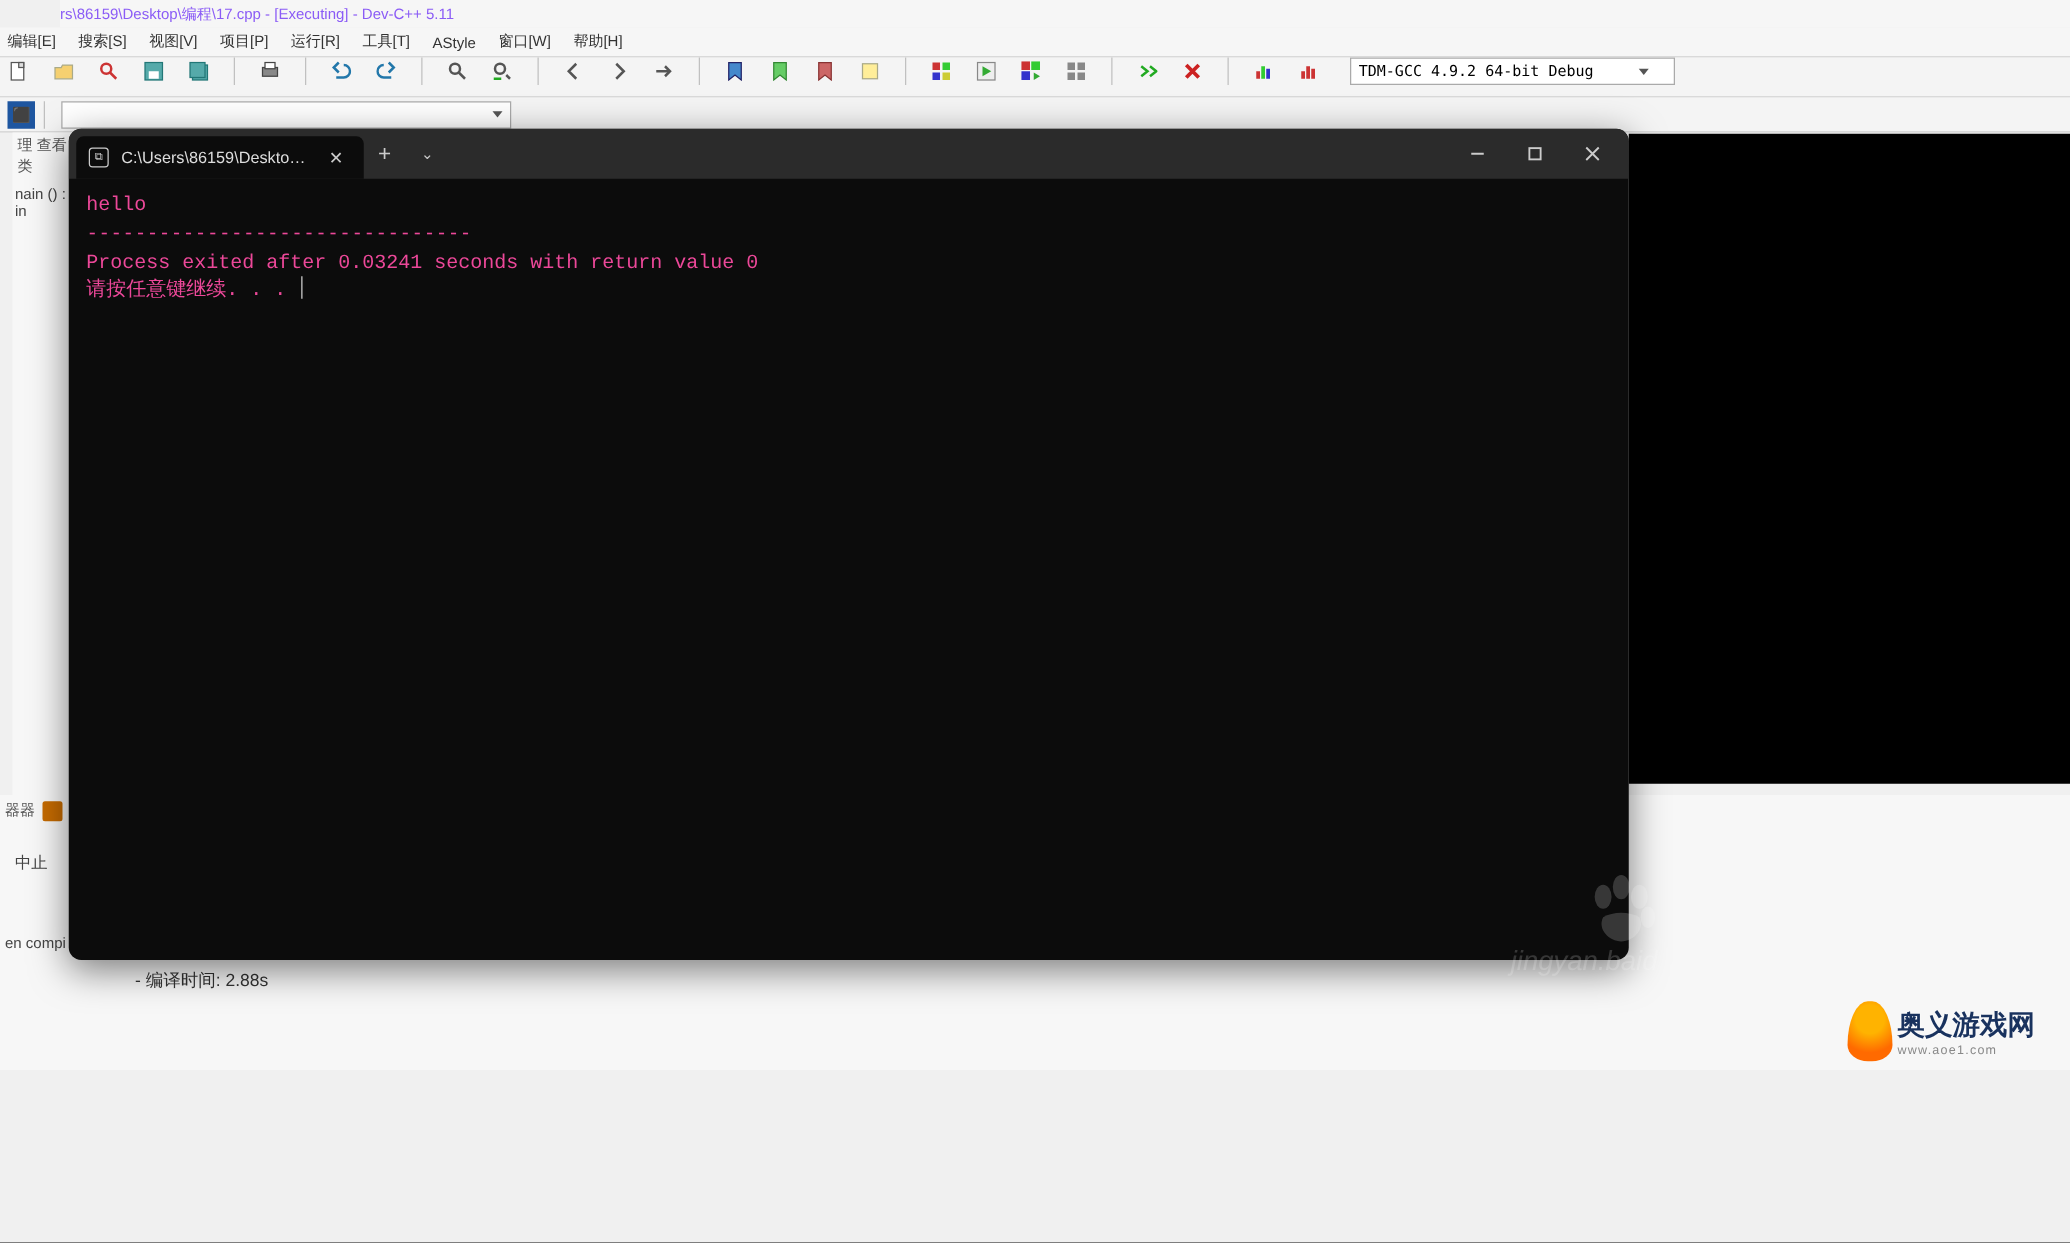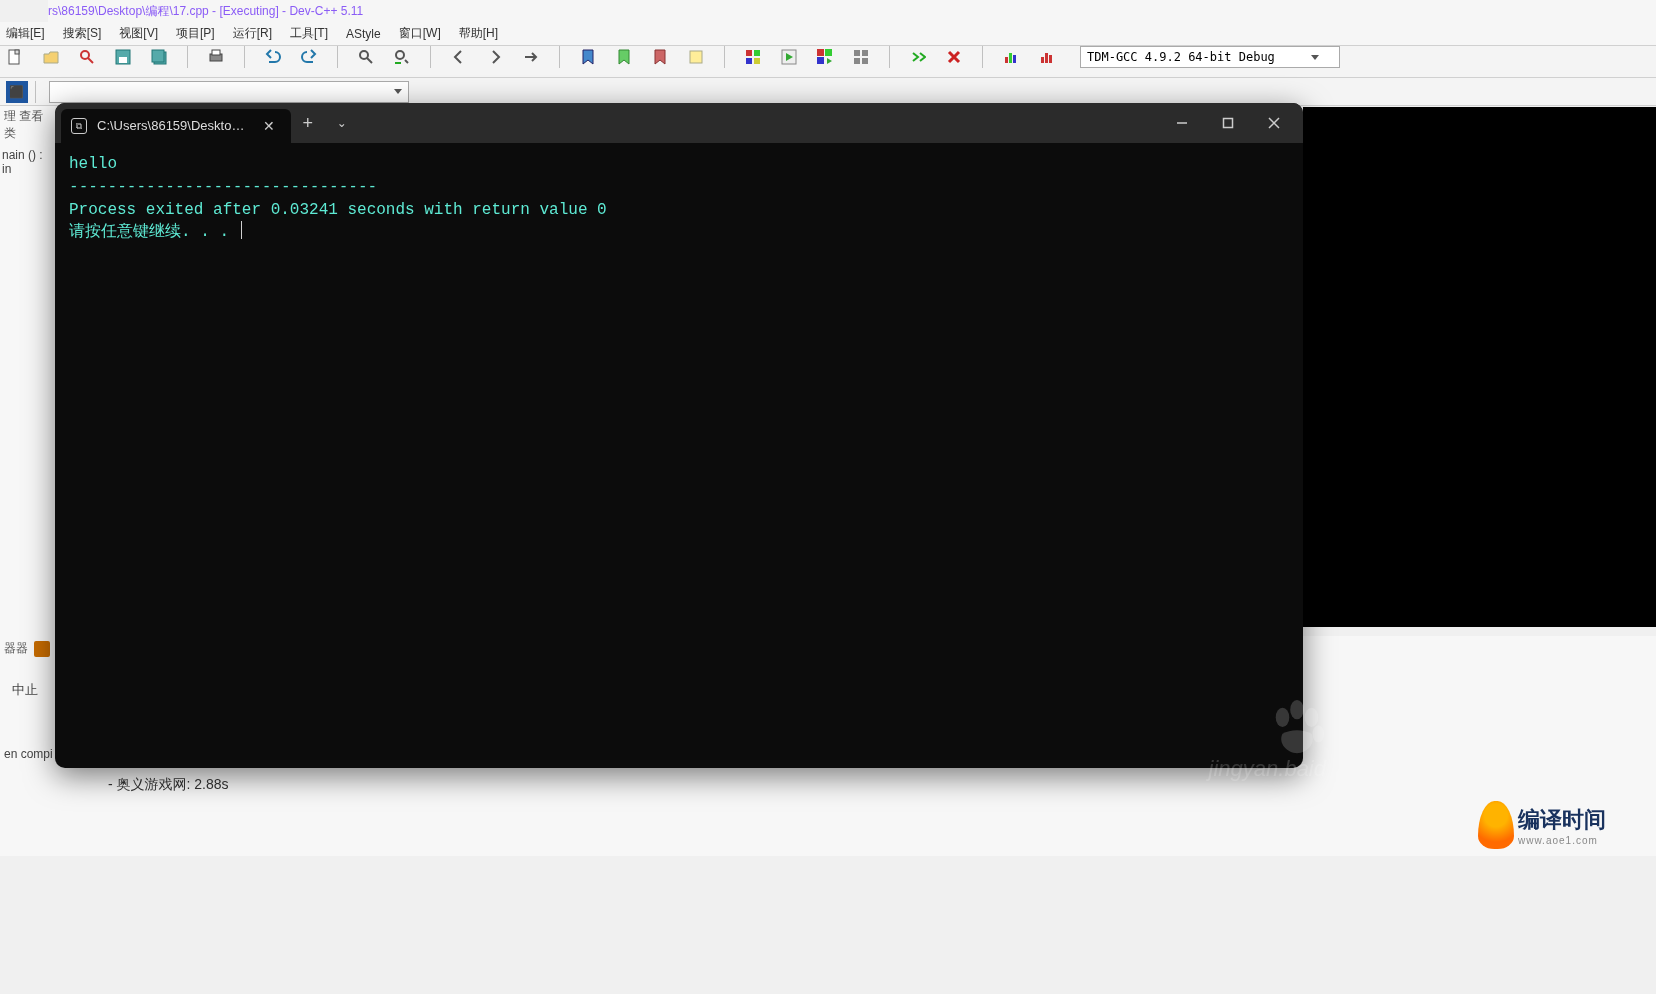--- a/index.html
+++ b/index.html
@@ -86,21 +86,21 @@
       border: 1px solid #aaa;
       height: 22px;
       width: 360px;
       margin-left: 6px;
       display: flex; align-items: center; justify-content: flex-end;
       padding-right: 6px;
       background: #fff;
     }
     .left-panel {
       position: absolute;
-      left: 0; top: 106px;
+      left: 10px; top: 106px;
       width: 55px;
       height: 530px;
       background: #f7f7f7;
     }
     .left-tab { color: #555; padding: 2px 4px; font-size: 12px; }
     .main-line { color: #444; padding: 4px 2px; font-size: 12px; }
     .bottom-panel {
       position: absolute;
       left: 0; top: 636px; right: 0;
       height: 220px;
@@ -187,21 +187,21 @@
       width: 46px; height: 32px;
       display: flex; align-items: center; justify-content: center;
       color: #ccc;
       cursor: pointer;
     }
     .term-body {
       flex: 1;
       padding: 10px 14px;
       font-family: Consolas, "Courier New", monospace;
       font-size: 16px;
-      color: #5eead4;
+      color: #ec4899;
       white-space: pre;
       line-height: 1.4;
     }
     .cursor-bar {
       display: inline-block;
       width: 1.2px; height: 18px;
       background: #d0d0d0;
       vertical-align: -3px;
       margin-left: 2px;
     }
@@ -444,21 +444,21 @@
 
 <div class="behind-black"></div>
 
 <div class="bottom-panel">
   <div class="bottom-panel-tabs">
     <span class="btab">器器</span>
     <div class="btab-tabicon"></div>
   </div>
   <div class="abort-label">中止</div>
   <div class="compile-log">en compi</div>
-  <div class="compile-time">- 奥义游戏网: 2.88s</div>
+  <div class="compile-time">- 编译时间: 2.88s</div>
 </div>
 
 <div class="terminal">
   <div class="term-titlebar">
     <div class="term-tab">
       <div class="term-tab-icon">⧉</div>
       <span class="term-tab-title">C:\Users\86159\Desktop\编程</span>
       <span class="term-close-x">✕</span>
     </div>
     <div class="term-newtab">+</div>
@@ -496,16 +496,16 @@
         <ellipse cx="52" cy="35" rx="6" ry="9"></ellipse>
         <path d="M15 35c8-5 22-5 30 0 5 10-5 20-15 20S10 45 15 35z"></path>
       </g>
     </svg>
 </div>
 <div class="baidu-sub">jingyan.baid</div>
 
 <div class="aoe-logo">
   <div class="aoe-flame"></div>
   <div class="aoe-text">
-    <span class="aoe-cn">编译时间</span>
+    <span class="aoe-cn">奥义游戏网</span>
     <span class="aoe-url">www.aoe1.com</span>
   </div>
 </div>
 
 </body></html>

